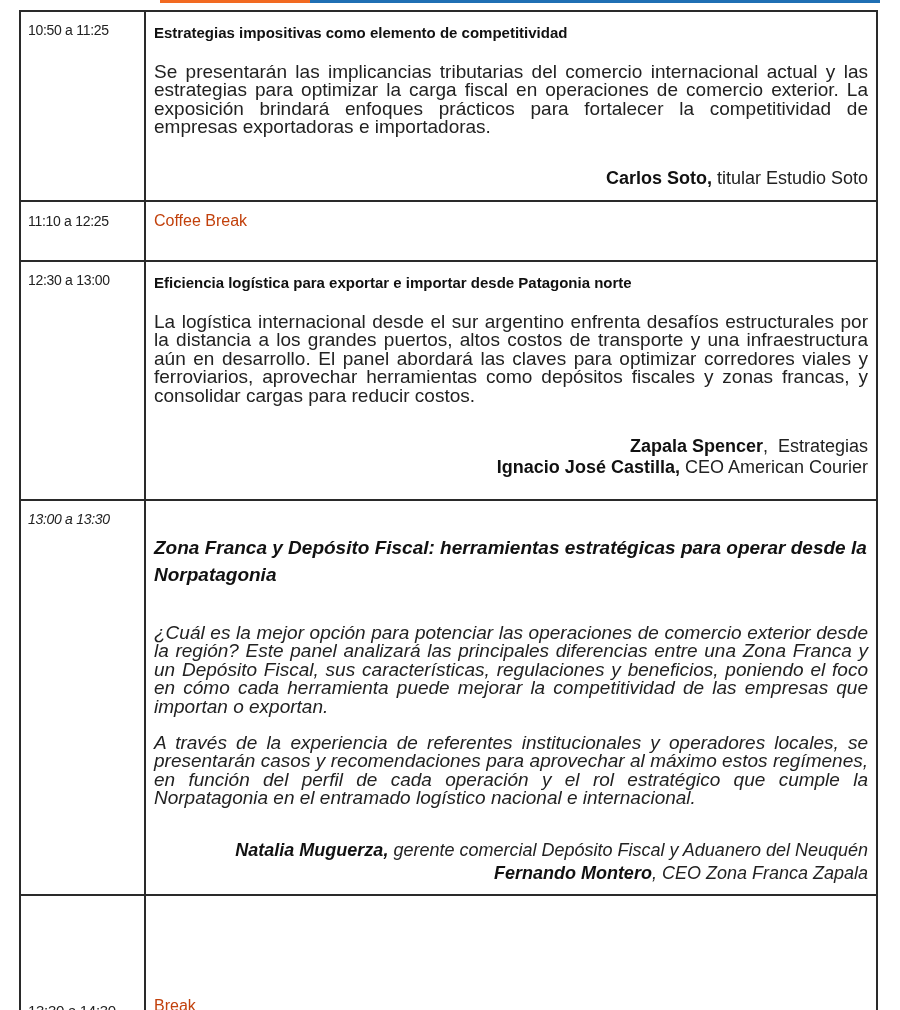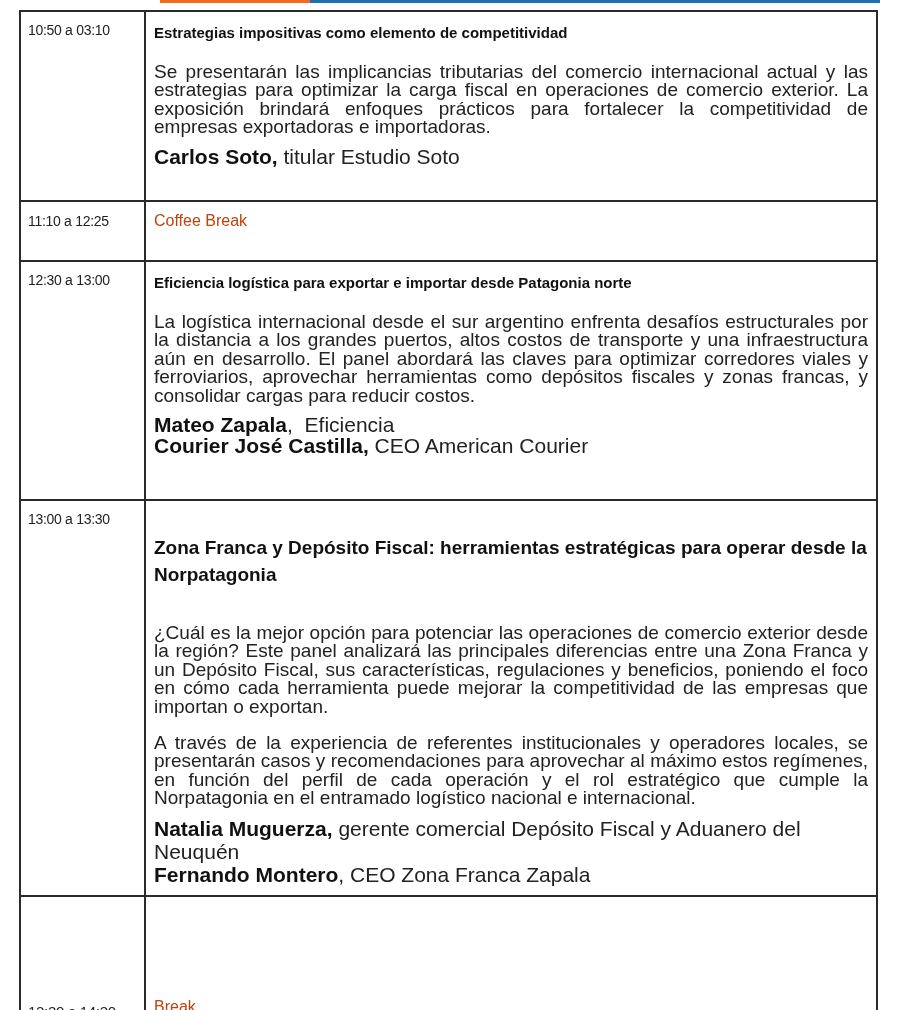--- a/index.html
+++ b/index.html
@@ -14,67 +14,67 @@
     position: absolute; top: 10px; left: 19px; width: 859px;
     border-collapse: collapse; table-layout: fixed;
   }
   table.agenda td { border: 2px solid #2a2a2a; vertical-align: top; padding: 0; }
   td.time { width: 116px; font-size: 14px; padding: 10px 0 0 7px !important; letter-spacing: -0.3px; color: #222; }
   td.content { padding: 9px 8px 9px 8px !important; }
   .title { font-weight: bold; font-size: 15px; line-height: 24px; margin: 0; color: #111; }
   .title.large { font-size: 19px; line-height: 27px; margin-top: 24px; }
   .desc { font-size: 19px; line-height: 18.4px; text-align: justify; margin: 18px 0 0 0; color: #222; }
   .desc.wide { margin-top: 36px; }
-  .speakers { margin-top: 9px; font-size: 21px; line-height: 21px; color: #222; }
+  .speakers { margin-top: 31px; font-size: 18px; line-height: 21px; color: #222; text-align: right; }
   .speaker b { font-weight: bold; color: #111; }
   .plain { font-size: 16px; line-height: 20px; color: #c2410c; }
   tr.r1 td { height: 170px; }
   tr.r2 td { height: 40px; }
   tr.r2 td.time { padding-top: 11px !important; }
   tr.r2 td.content { padding-top: 9px !important; }
   tr.r3 td { height: 219px; }
-  tr.r4 td { height: 323px; }
+  tr.r4 td { height: 323px; font-style: italic; }
   tr.r5 td { height: 220px; vertical-align: middle; }
   tr.r5 td.time { padding-top: 0 !important; font-size: 15px; }
   tr.r5 td.content { padding-top: 0 !important; }
 </style>
 </head>
 <body>
 
 <div class="topbar">
   <div class="seg-orange" style="background: rgb(242, 106, 33);"></div>
   <div class="seg-blue" style="background: rgb(31, 111, 180);"></div>
 </div>
 
 <table class="agenda">
   <tbody>
     <tr class="r1">
-      <td class="time" style="border-color: rgb(42, 42, 42);">10:50 a 03:10</td>
+      <td class="time" style="border-color: rgb(42, 42, 42);">10:50 a 11:25</td>
       <td class="content" style="border-color: rgb(42, 42, 42);">
         <p class="title">Estrategias impositivas como elemento de competitividad</p>
         <p class="desc">Se presentarán las implicancias tributarias del comercio internacional actual y las estrategias para optimizar la carga fiscal en operaciones de comercio exterior. La exposición brindará enfoques prácticos para fortalecer la competitividad de empresas exportadoras e importadoras.</p>
         <div class="speakers">
           <div class="speaker"><b>Carlos Soto,</b><span> titular Estudio Soto</span></div>
         </div>
       </td>
     </tr>
     <tr class="r2">
       <td class="time" style="border-color: rgb(42, 42, 42); border-radius: 26px;">11:10 a 12:25</td>
       <td class="content" style="border-color: rgb(42, 42, 42);">
         <div class="plain">Coffee Break</div>
       </td>
     </tr>
     <tr class="r3">
       <td class="time" style="border-color: rgb(42, 42, 42);">12:30 a 13:00</td>
       <td class="content" style="border-color: rgb(42, 42, 42); border-radius: 17px;">
         <p class="title">Eficiencia logística para exportar e importar desde Patagonia norte</p>
         <p class="desc">La logística internacional desde el sur argentino enfrenta desafíos estructurales por la distancia a los grandes puertos, altos costos de transporte y una infraestructura aún en desarrollo. El panel abordará las claves para optimizar corredores viales y ferroviarios, aprovechar herramientas como depósitos fiscales y zonas francas, y consolidar cargas para reducir costos.</p>
         <div class="speakers">
-          <div class="speaker"><b>Mateo Zapala</b><span style="white-space:pre">,  Eficiencia</span></div>
-          <div class="speaker"><b>Courier José Castilla,</b><span> CEO American Courier</span></div>
+          <div class="speaker"><b>Zapala Spencer</b><span style="white-space:pre">,  Estrategias</span></div>
+          <div class="speaker"><b>Ignacio José Castilla,</b><span> CEO American Courier</span></div>
         </div>
       </td>
     </tr>
     <tr class="r4">
       <td class="time" style="border-color: rgb(42, 42, 42);">13:00 a 13:30</td>
       <td class="content" style="border-color: rgb(42, 42, 42);">
         <p class="title large">Zona Franca y Depósito Fiscal: herramientas estratégicas para operar desde la Norpatagonia</p>
         <p class="desc wide">¿Cuál es la mejor opción para potenciar las operaciones de comercio exterior desde la región? Este panel analizará las principales diferencias entre una Zona Franca y un Depósito Fiscal, sus características, regulaciones y beneficios, poniendo el foco en cómo cada herramienta puede mejorar la competitividad de las empresas que importan o exportan.</p>
         <p class="desc">A través de la experiencia de referentes institucionales y operadores locales, se presentarán casos y recomendaciones para aprovechar al máximo estos regímenes, en función del perfil de cada operación y el rol estratégico que cumple la Norpatagonia en el entramado logístico nacional e internacional.</p>
         <div class="speakers" style="line-height:23px;">

